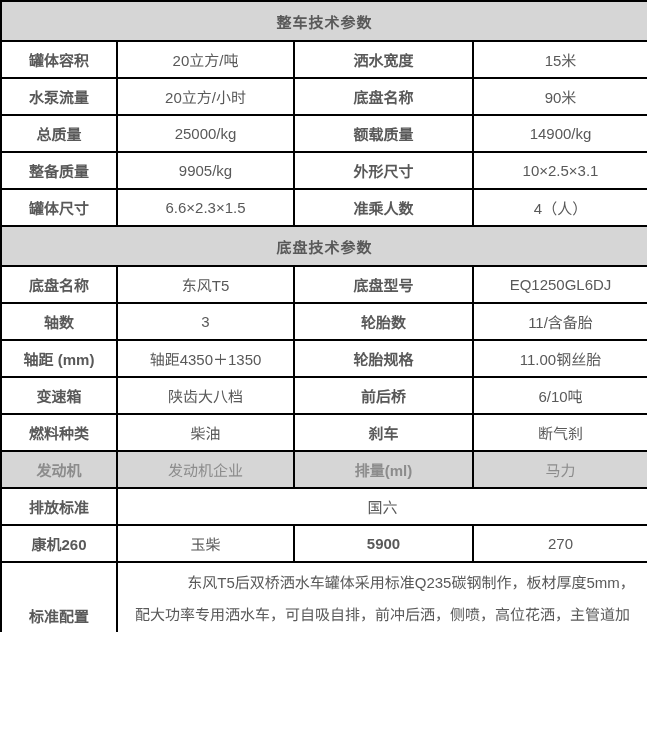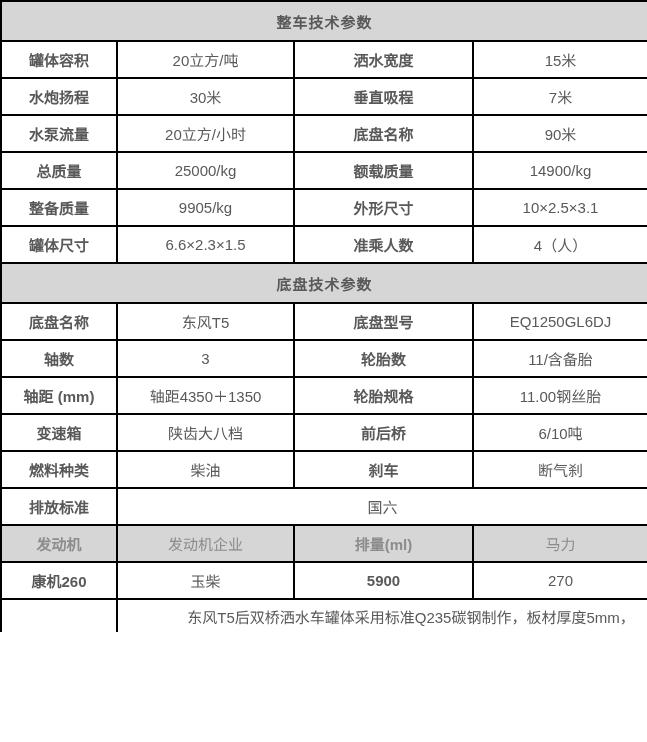--- a/index.html
+++ b/index.html
@@ -71,26 +71,20 @@
         <tr data-kind="header">
           <td colspan="4" class="section-header">整车技术参数</td>
         </tr>
         <tr data-kind="standard">
           <td class="label-cell">罐体容积</td>
           <td class="value-cell">20立方/吨</td>
           <td class="label-cell">洒水宽度</td>
           <td class="value-cell">15米</td>
         </tr>
         <tr data-kind="standard">
-          <td class="label-cell">水炮扬程</td>
-          <td class="value-cell">30米</td>
-          <td class="label-cell">垂直吸程</td>
-          <td class="value-cell">7米</td>
-        </tr>
-        <tr data-kind="standard">
           <td class="label-cell">水泵流量</td>
           <td class="value-cell">20立方/小时</td>
           <td class="label-cell">底盘名称</td>
           <td class="value-cell">90米</td>
         </tr>
         <tr data-kind="standard">
           <td class="label-cell">总质量</td>
           <td class="value-cell">25000/kg</td>
           <td class="label-cell">额载质量</td>
           <td class="value-cell">14900/kg</td>
@@ -133,29 +127,29 @@
           <td class="value-cell">陕齿大八档</td>
           <td class="label-cell">前后桥</td>
           <td class="value-cell">6/10吨</td>
         </tr>
         <tr data-kind="standard">
           <td class="label-cell">燃料种类</td>
           <td class="value-cell">柴油</td>
           <td class="label-cell">刹车</td>
           <td class="value-cell">断气刹</td>
         </tr>
-        <tr data-kind="standard">
-          <td class="label-cell">排放标准</td>
-          <td colspan="3" class="value-cell">国六</td>
-        </tr>
         <tr data-kind="highlight">
           <td class="label-cell">发动机</td>
           <td class="value-cell">发动机企业</td>
           <td class="label-cell">排量(ml)</td>
           <td class="value-cell">马力</td>
+        </tr>
+        <tr data-kind="standard">
+          <td class="label-cell">排放标准</td>
+          <td colspan="3" class="value-cell">国六</td>
         </tr>
         <tr data-kind="standard">
           <td class="label-cell">康机260</td>
           <td class="value-cell">玉柴</td>
           <td class="label-cell">5900</td>
           <td class="value-cell">270</td>
         </tr>
         <tr data-kind="config">
           <td class="label-cell">标准配置</td>
           <td colspan="3" class="value-cell left-text">东风T5后双桥洒水车罐体采用标准Q235碳钢制作，板材厚度5mm，配大功率专用洒水车，可自吸自排，前冲后洒，侧喷，高位花洒，主管道加粗，直通球阀式消防接口，带后工作平台，冲孔平台，带高炮</td>

